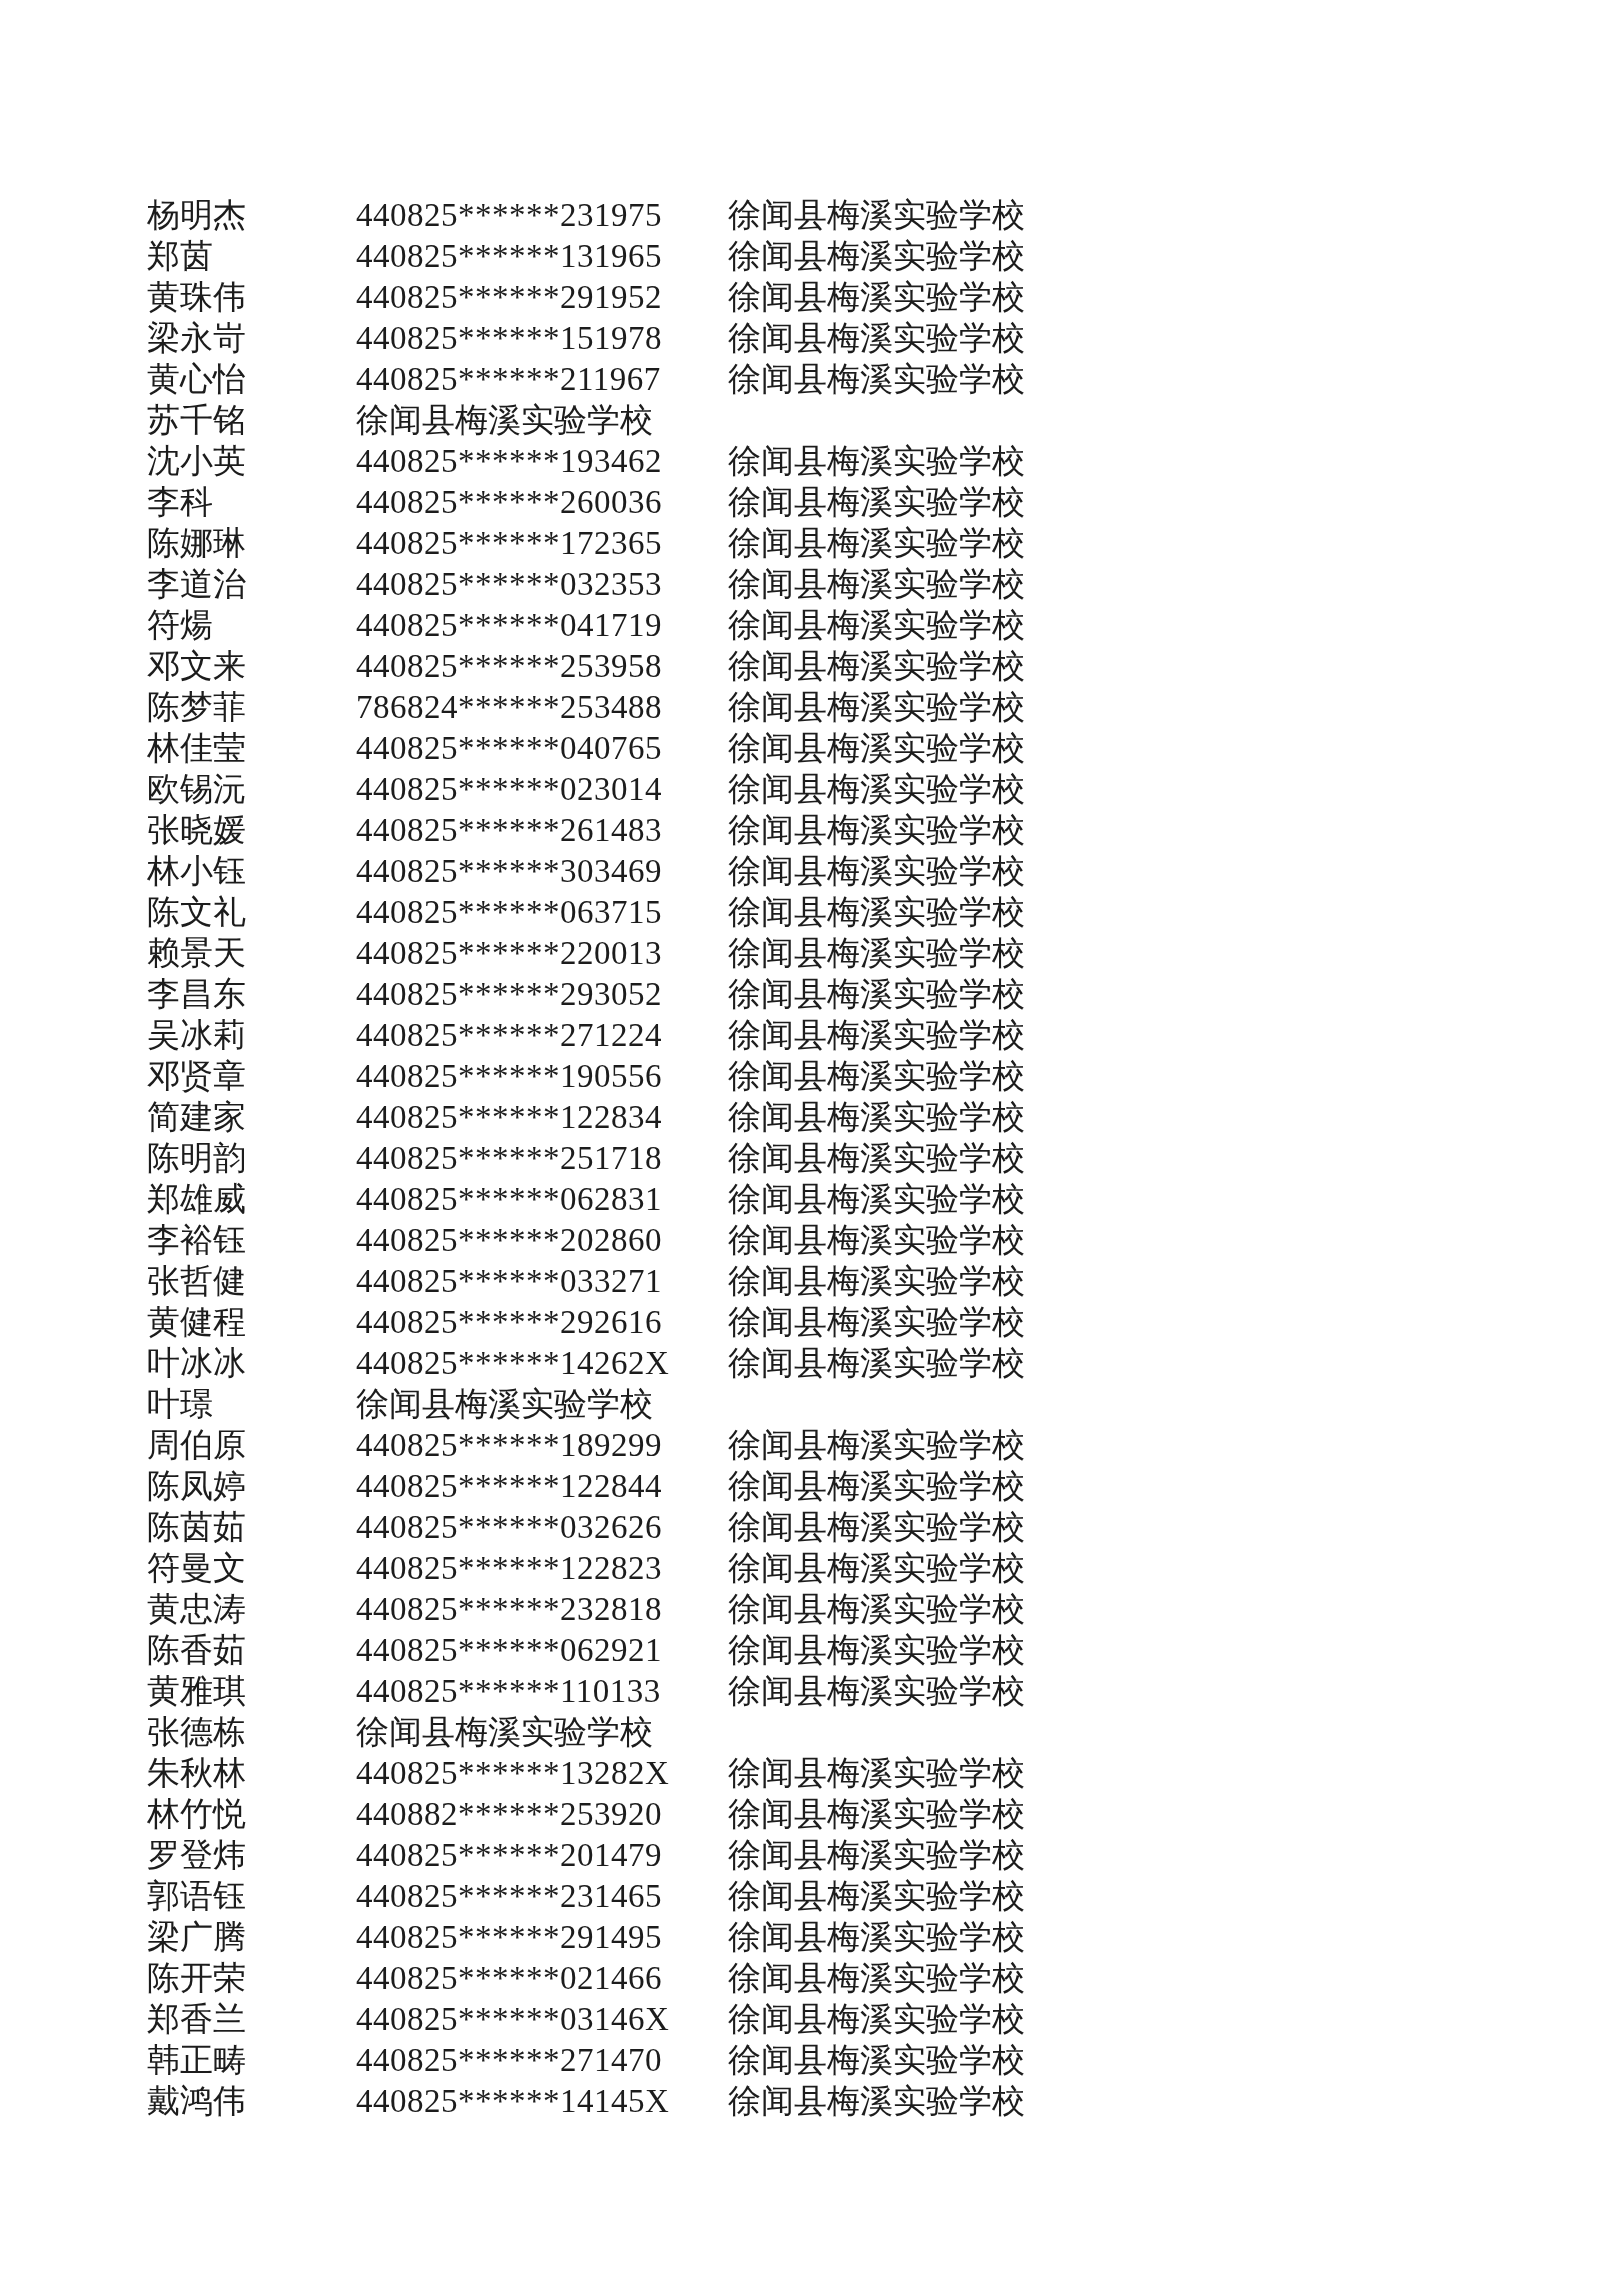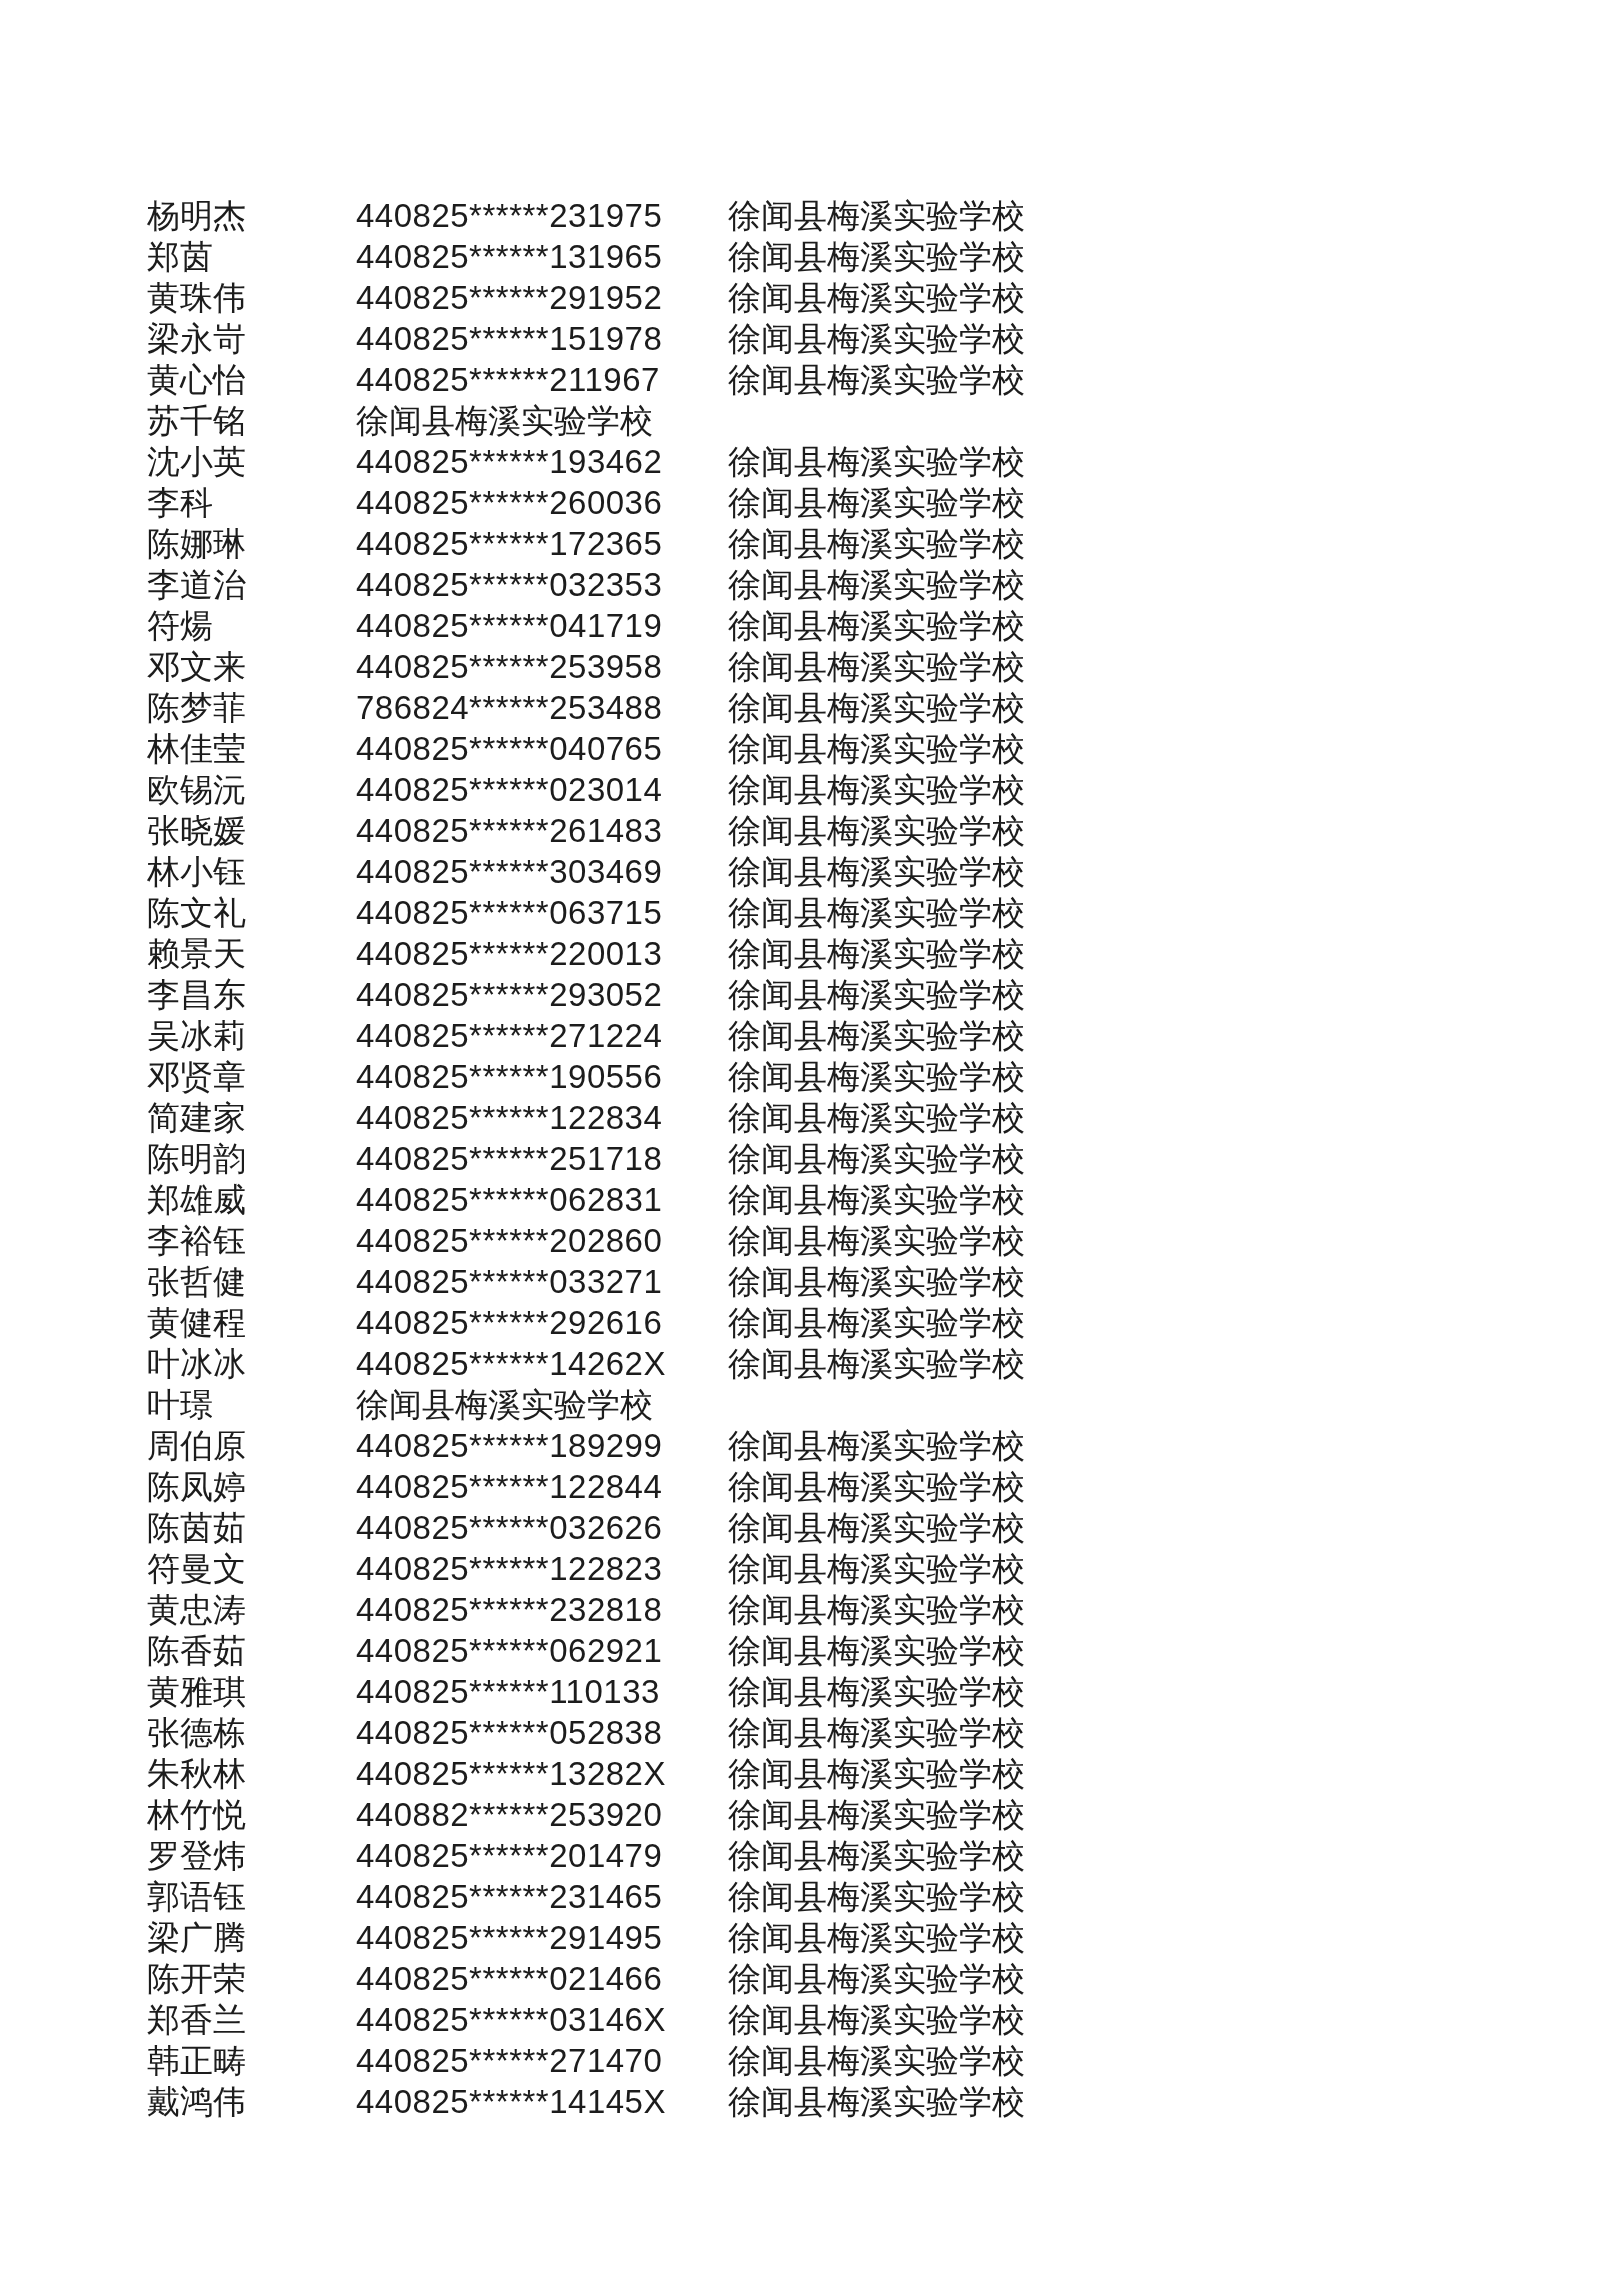--- a/index.html
+++ b/index.html
@@ -6,21 +6,21 @@
     margin: 0;
     padding: 0;
     background: #ffffff;
   }
   .page {
     position: relative;
     width: 1620px;
     height: 2292px;
     background: #ffffff;
     overflow: hidden;
-    font-family: Liberation Sans, sans-serif;
+    font-family: Liberation Serif, serif;
     color: #1c1c1c;
   }
   .roster {
     position: absolute;
     top: 195px;
     left: 0;
     width: 100%;
   }
   .row {
     display: flex;
@@ -226,21 +226,20 @@
         <span class="cell c-id">440825******062921</span>
         <span class="cell c-school">徐闻县梅溪实验学校</span>
       </div>
       <div class="row">
         <span class="cell c-name">黄雅琪</span>
         <span class="cell c-id">440825******110133</span>
         <span class="cell c-school">徐闻县梅溪实验学校</span>
       </div>
       <div class="row">
         <span class="cell c-name">张德栋</span>
-        <span class="cell c-id">440825******052838</span>
         <span class="cell c-school">徐闻县梅溪实验学校</span>
       </div>
       <div class="row">
         <span class="cell c-name">朱秋林</span>
         <span class="cell c-id">440825******13282X</span>
         <span class="cell c-school">徐闻县梅溪实验学校</span>
       </div>
       <div class="row">
         <span class="cell c-name">林竹悦</span>
         <span class="cell c-id">440882******253920</span>

